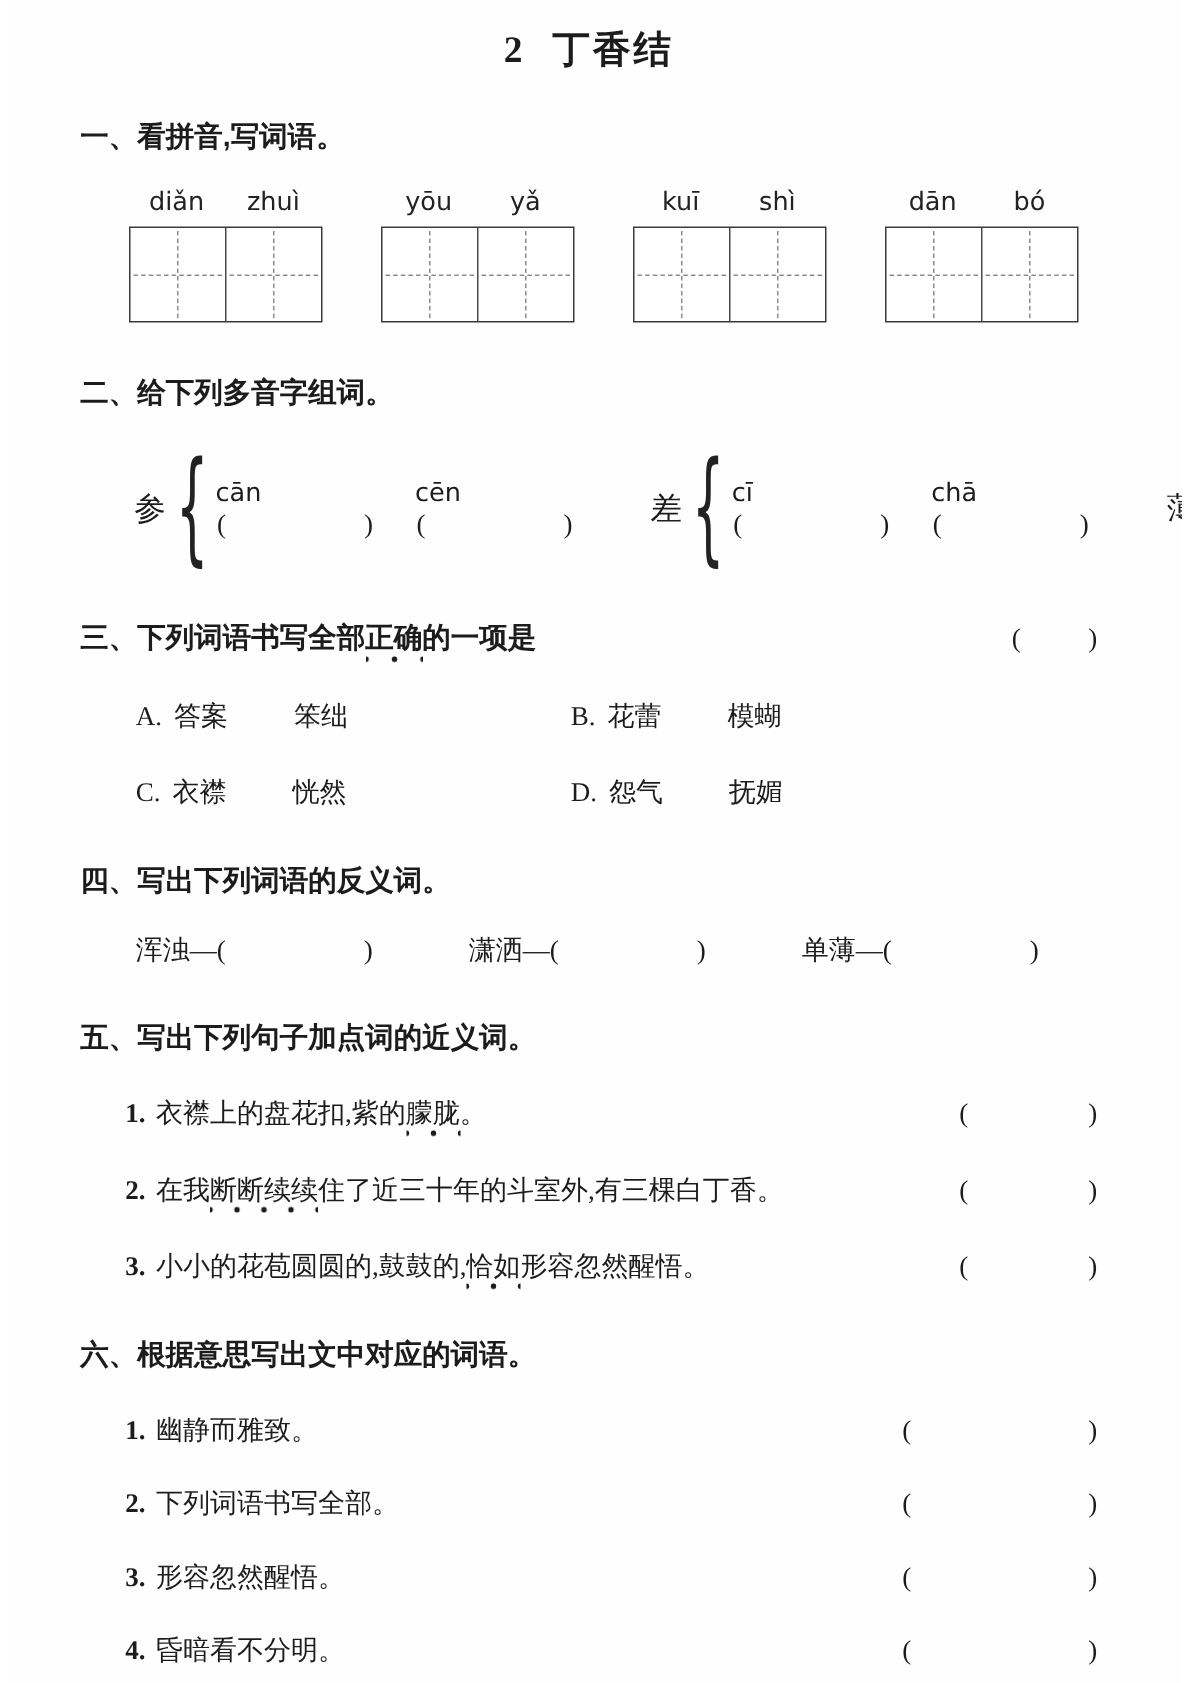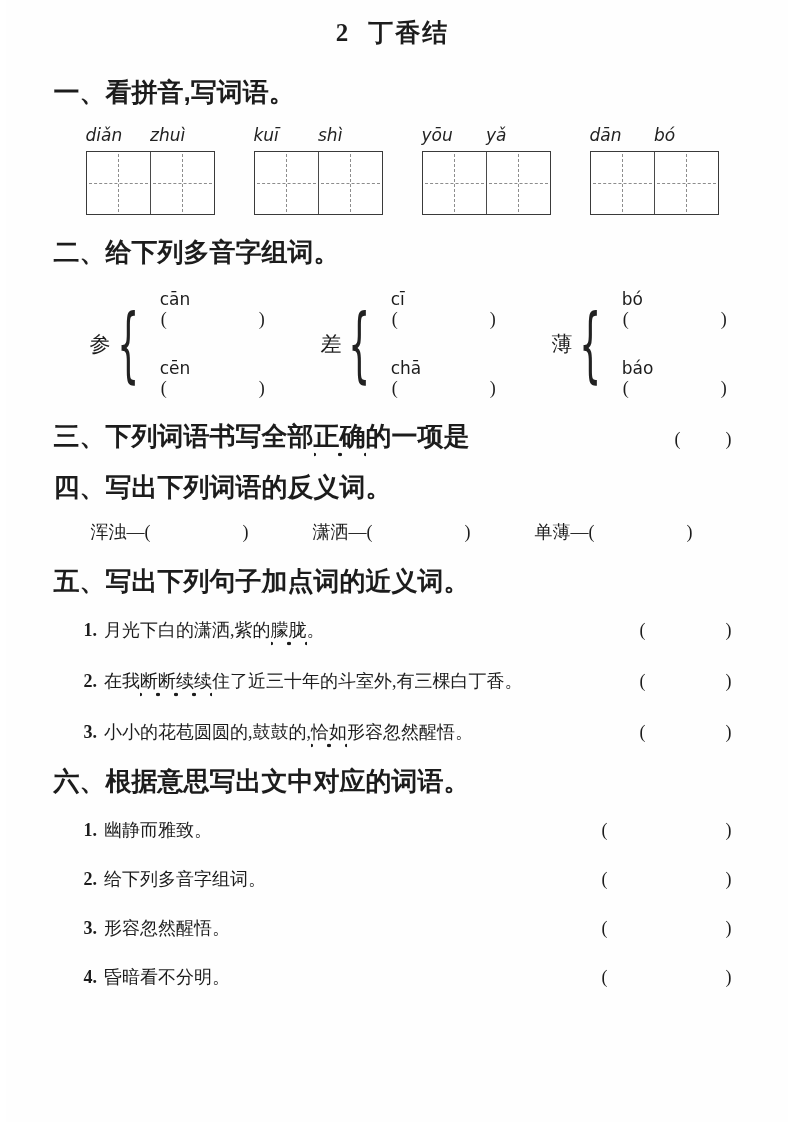--- a/index.html
+++ b/index.html
@@ -8,68 +8,68 @@
     margin:0 auto;background:#fefefe;color:#1c1c1c;
     padding:14px 56px 0 48px;overflow:hidden;
     font-family:"Liberation Serif","DejaVu Serif",serif;font-size:18px;
   }
   
   .title{ text-align:center; margin-top:2px; }
   .title .num{ font-size:25px; font-weight:bold; font-family:"Liberation Serif",serif; margin-right:20px;}
   .title .nm{ font-size:25px; font-weight:bold; font-family:"Liberation Sans","DejaVu Sans",sans-serif; letter-spacing:2px;}
   .hd{
     font-family:"Liberation Sans","DejaVu Sans",sans-serif;
-    font-weight:bold;font-size:26px;line-height:22px;
+    font-weight:bold;font-size:19px;line-height:22px;
   }
   
   .blank{ display:inline-flex; justify-content:space-between; align-items:baseline; }
   .blank .p{ font-family:"Liberation Serif",serif; font-size:18px; }
   .w57{ width:57px; }  .w92{ width:92px; }  .w104{ width:104px; }  .w130{ width:130px; }
   
   .dot{
     background-image:radial-gradient(circle, #1c1c1c 1.7px, transparent 2.1px);
     background-size:1em 7px; background-repeat:repeat-x; background-position:center bottom;
     padding-bottom:7px;
   }
   
   .wg-row{ display:flex; gap:39px; margin:22px 0 0 32px; }
   .wg{ width:129px; }
   .wg .labels{ display:flex; height:24px; margin-bottom:2px; }
   .wg .labels span{
-    flex:1; 
-    font-family:"DejaVu Sans","Liberation Sans",sans-serif; font-size:17px; color:#222;font-style:italic;
+    flex:1; text-align:center;
+    font-family:"DejaVu Sans","Liberation Sans",sans-serif; font-size:17px; color:#222;
   }
   .box{ display:flex; height:62px; border:1.8px solid #3a3a3a; background:#fff; }
   .cell{ flex:1; position:relative; }
   .cell:first-child{ border-right:1.4px solid #4a4a4a; }
   .cell::before{ content:""; position:absolute; left:50%; top:2px; bottom:2px; border-left:1.2px dashed #8d8d8d; }
   .cell::after{ content:""; position:absolute; top:50%; left:2px; right:2px; border-top:1.2px dashed #8d8d8d; }
   
   .poly-row{ display:flex; gap:52px; margin:26px 0 0 36px; }
   .poly{ display:flex; align-items:center; }
   .poly .ch{ font-size:21px; }
   .poly .brace{
     font-family:"DejaVu Sans",sans-serif; font-size:82px; font-weight:normal;
     line-height:78px; transform:scaleX(0.42); margin:0 -10px 0 -9px; color:#222;
   }
-  .poly .rows{ display:flex; flex-direction:column; gap:28px;margin-left:16px; }
+  .poly .rows{ display:flex; flex-direction:row; gap:28px; }
   .reading{ font-family:"DejaVu Sans","Liberation Sans",sans-serif; font-size:17px; }
   .reading .blank{ margin-left:1px; }
   
   .h-row{ display:flex; justify-content:space-between; align-items:baseline; }
   .opts{ display:grid; grid-template-columns:290px auto; row-gap:27px; margin:28px 0 0 37px; }
   .opt .lbl{ margin-right:8px; }
   .opt .w2{ margin-left:44px; }
   
   .ant-row{ display:flex; gap:64px; margin:22px 0 0 37px; }
   .ant{ white-space:nowrap; }
   
   .q-row{ display:flex; justify-content:space-between; align-items:baseline; margin-left:30px; }
   .q-row .num{ font-weight:bold; margin-right:7px; }
-  .mt-title{ margin-top:32px; } .mt-sec{ margin-top:26px; }
+  .mt-title{ margin-top:32px; } .mt-sec{ margin-top:37px; }
   .mt-item1{ margin-top:26px; } .mt-item{ margin-top:27px;justify-content:space-between; }
   .s6-item1{ margin-top:26px;text-align:center; } .s6-item{ margin-top:25px; }
 </style>
 </head>
 <body>
 
 <div class="page">
 
   <div class="title">
     <span class="num">2</span><span class="nm">丁香结</span>
@@ -82,32 +82,32 @@
         <span>diǎn</span>
         <span>zhuì</span>
       </div>
       <div class="box">
         <div class="cell"></div>
         <div class="cell"></div>
       </div>
     </div>
     <div class="wg">
       <div class="labels">
+        <span>yōu</span>
+        <span>yǎ</span>
+      </div>
+      <div class="box">
+        <div class="cell"></div>
+        <div class="cell"></div>
+      </div>
+    </div>
+    <div class="wg">
+      <div class="labels">
         <span>kuī</span>
         <span>shì</span>
-      </div>
-      <div class="box">
-        <div class="cell"></div>
-        <div class="cell"></div>
-      </div>
-    </div>
-    <div class="wg">
-      <div class="labels">
-        <span>yōu</span>
-        <span>yǎ</span>
       </div>
       <div class="box">
         <div class="cell"></div>
         <div class="cell"></div>
       </div>
     </div>
     <div class="wg">
       <div class="labels">
         <span>dān</span>
         <span>bó</span>
@@ -164,41 +164,47 @@
       </span>
     </div>
   </div>
 
   <div class="h-row mt-sec">
     <span class="hd"><span>三、下列词语书写全部</span><span class="dot">正确</span><span>的一项是</span></span>
     <span class="blank w57">
         <span class="p">(</span>
         <span class="p">)</span>
       </span>
+  </div>
+  <div class="opts">
+    <span class="opt"><span class="lbl">A.</span><span>答案</span><span class="w2">笨绌</span></span>
+    <span class="opt"><span class="lbl">B.</span><span>花蕾</span><span class="w2">模蝴</span></span>
+    <span class="opt"><span class="lbl">C.</span><span>衣襟</span><span class="w2">恍然</span></span>
+    <span class="opt"><span class="lbl">D.</span><span>怨气</span><span class="w2">抚媚</span></span>
   </div>
 
   <div class="hd mt-sec">四、写出下列词语的反义词。</div>
   <div class="ant-row">
     <span class="ant"><span>浑浊</span><span>—</span><span class="blank w104">
           <span class="p">(</span>
           <span class="p">)</span>
         </span></span>
     <span class="ant"><span>潇洒</span><span>—</span><span class="blank w104">
           <span class="p">(</span>
           <span class="p">)</span>
         </span></span>
     <span class="ant"><span>单薄</span><span>—</span><span class="blank w104">
           <span class="p">(</span>
           <span class="p">)</span>
         </span></span>
   </div>
 
   <div class="hd mt-sec">五、写出下列句子加点词的近义词。</div>
   <div class="q-row mt-item1">
-    <span><span class="num">1.</span><span>月光下白的潇洒,紫的</span><span class="dot">朦胧</span><span>。</span></span>
+    <span><span class="num">1.</span><span>衣襟上的盘花扣,紫的</span><span class="dot">朦胧</span><span>。</span></span>
     <span class="blank w92">
         <span class="p">(</span>
         <span class="p">)</span>
       </span>
   </div>
   <div class="q-row mt-item">
     <span><span class="num">2.</span><span>在我</span><span class="dot">断断续续</span><span>住了近三十年的斗室外,有三棵白丁香。</span></span>
     <span class="blank w92">
         <span class="p">(</span>
         <span class="p">)</span>
@@ -214,21 +220,21 @@
 
   <div class="hd mt-sec">六、根据意思写出文中对应的词语。</div>
   <div class="q-row s6-item1">
     <span><span class="num">1.</span><span>幽静而雅致。</span></span>
     <span class="blank w130">
         <span class="p">(</span>
         <span class="p">)</span>
       </span>
   </div>
   <div class="q-row s6-item">
-    <span><span class="num">2.</span><span>给下列多音字组词。</span></span>
+    <span><span class="num">2.</span><span>下列词语书写全部。</span></span>
     <span class="blank w130">
         <span class="p">(</span>
         <span class="p">)</span>
       </span>
   </div>
   <div class="q-row s6-item">
     <span><span class="num">3.</span><span>形容忽然醒悟。</span></span>
     <span class="blank w130">
         <span class="p">(</span>
         <span class="p">)</span>

